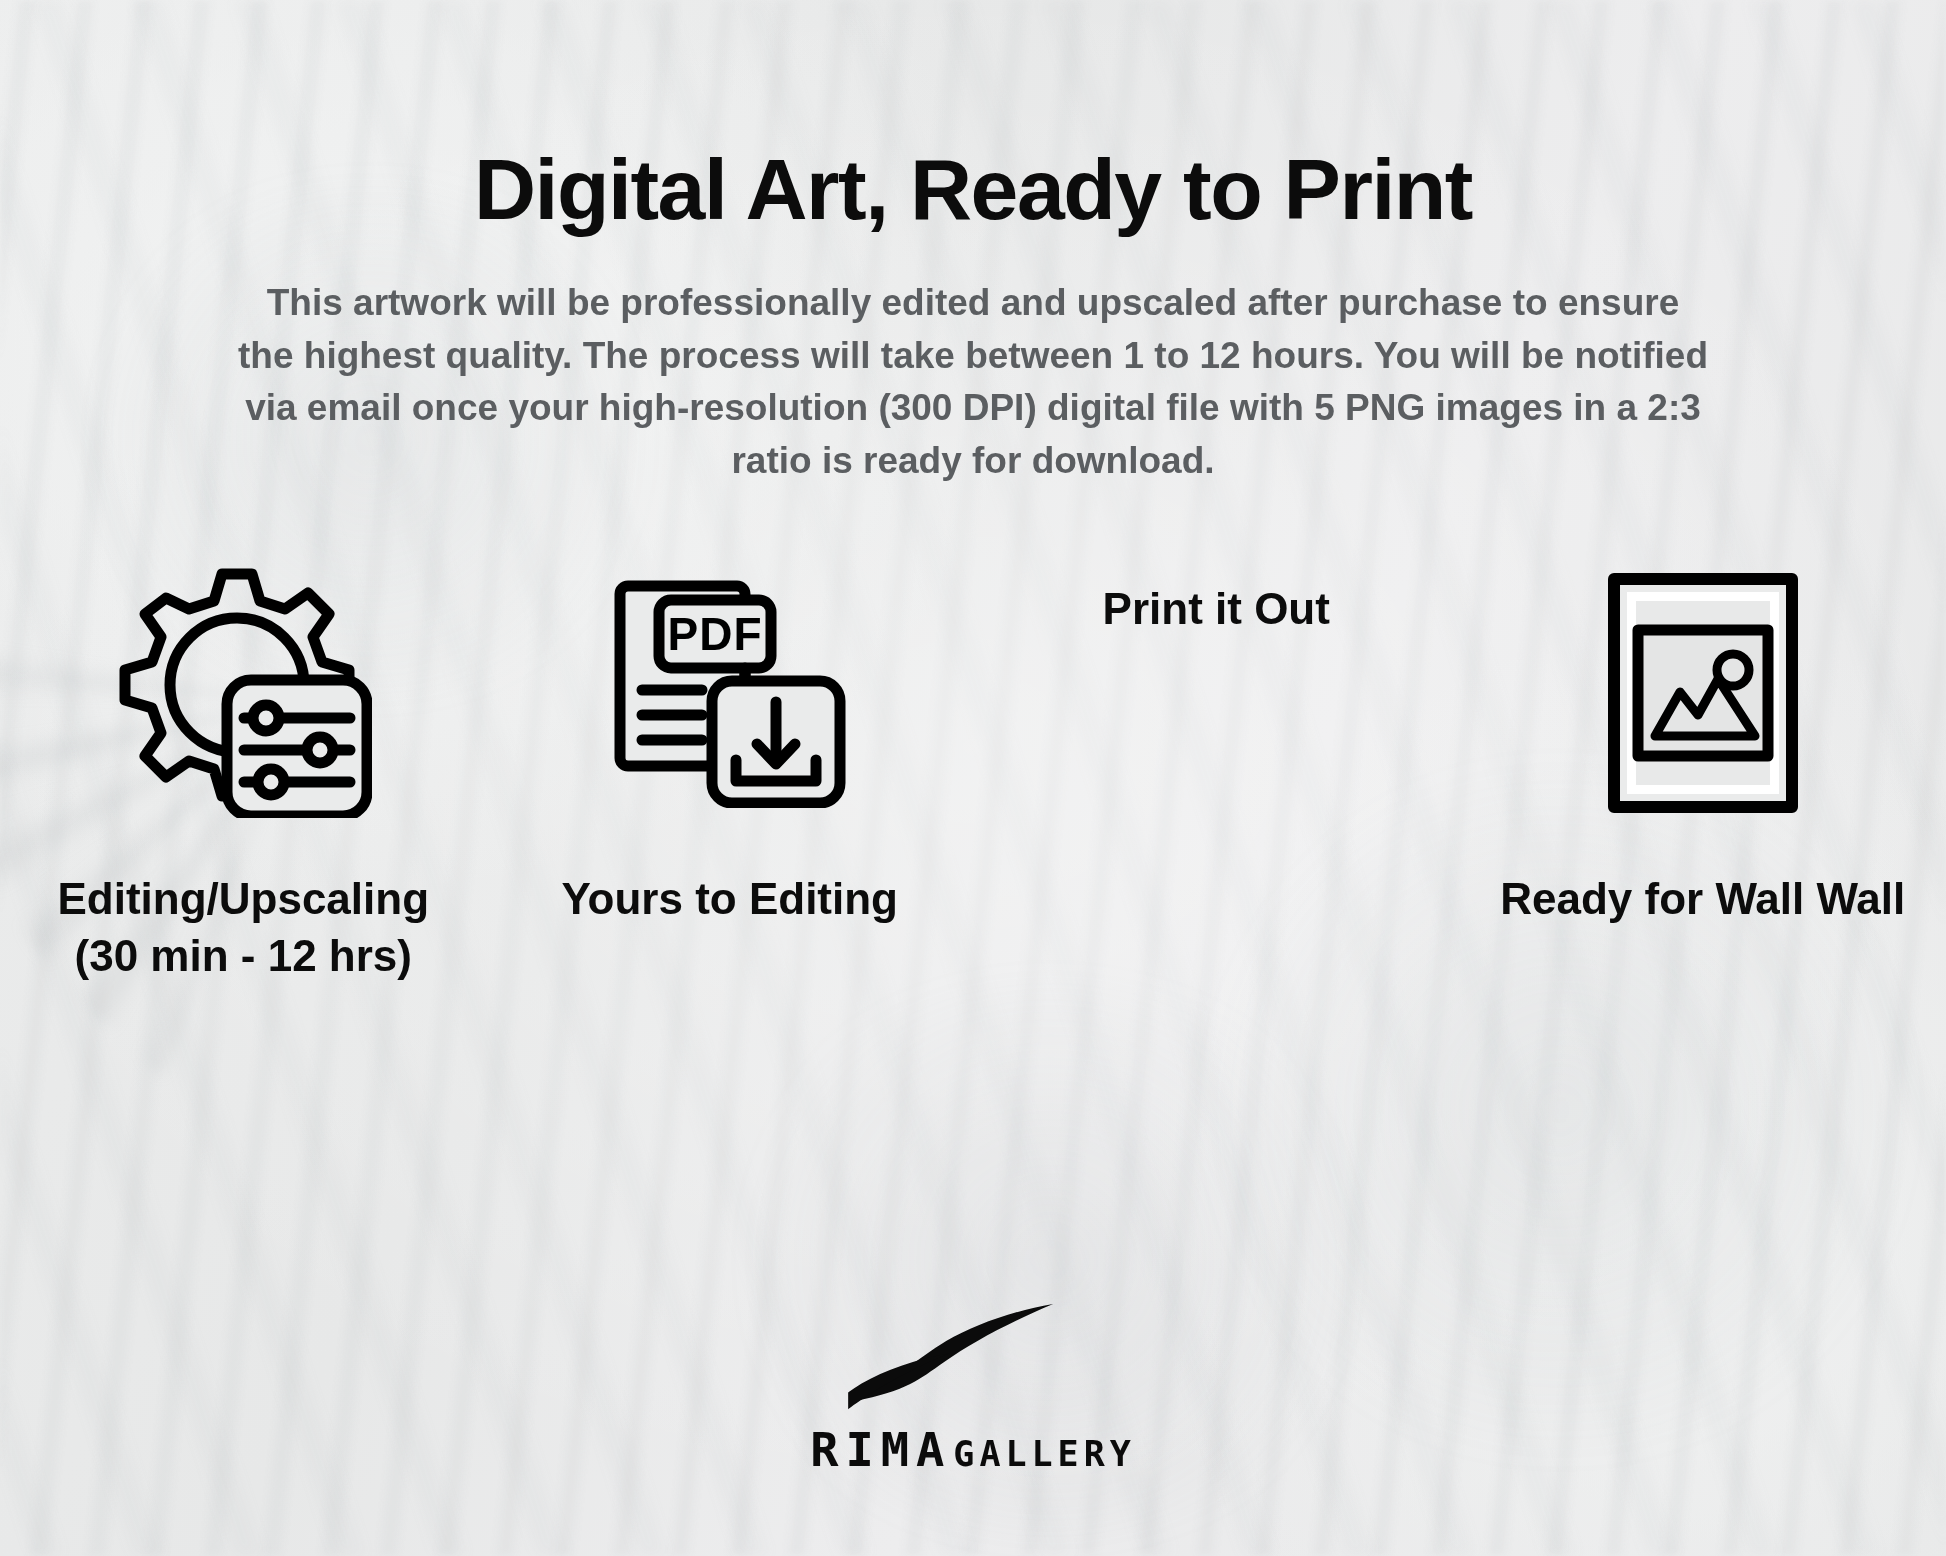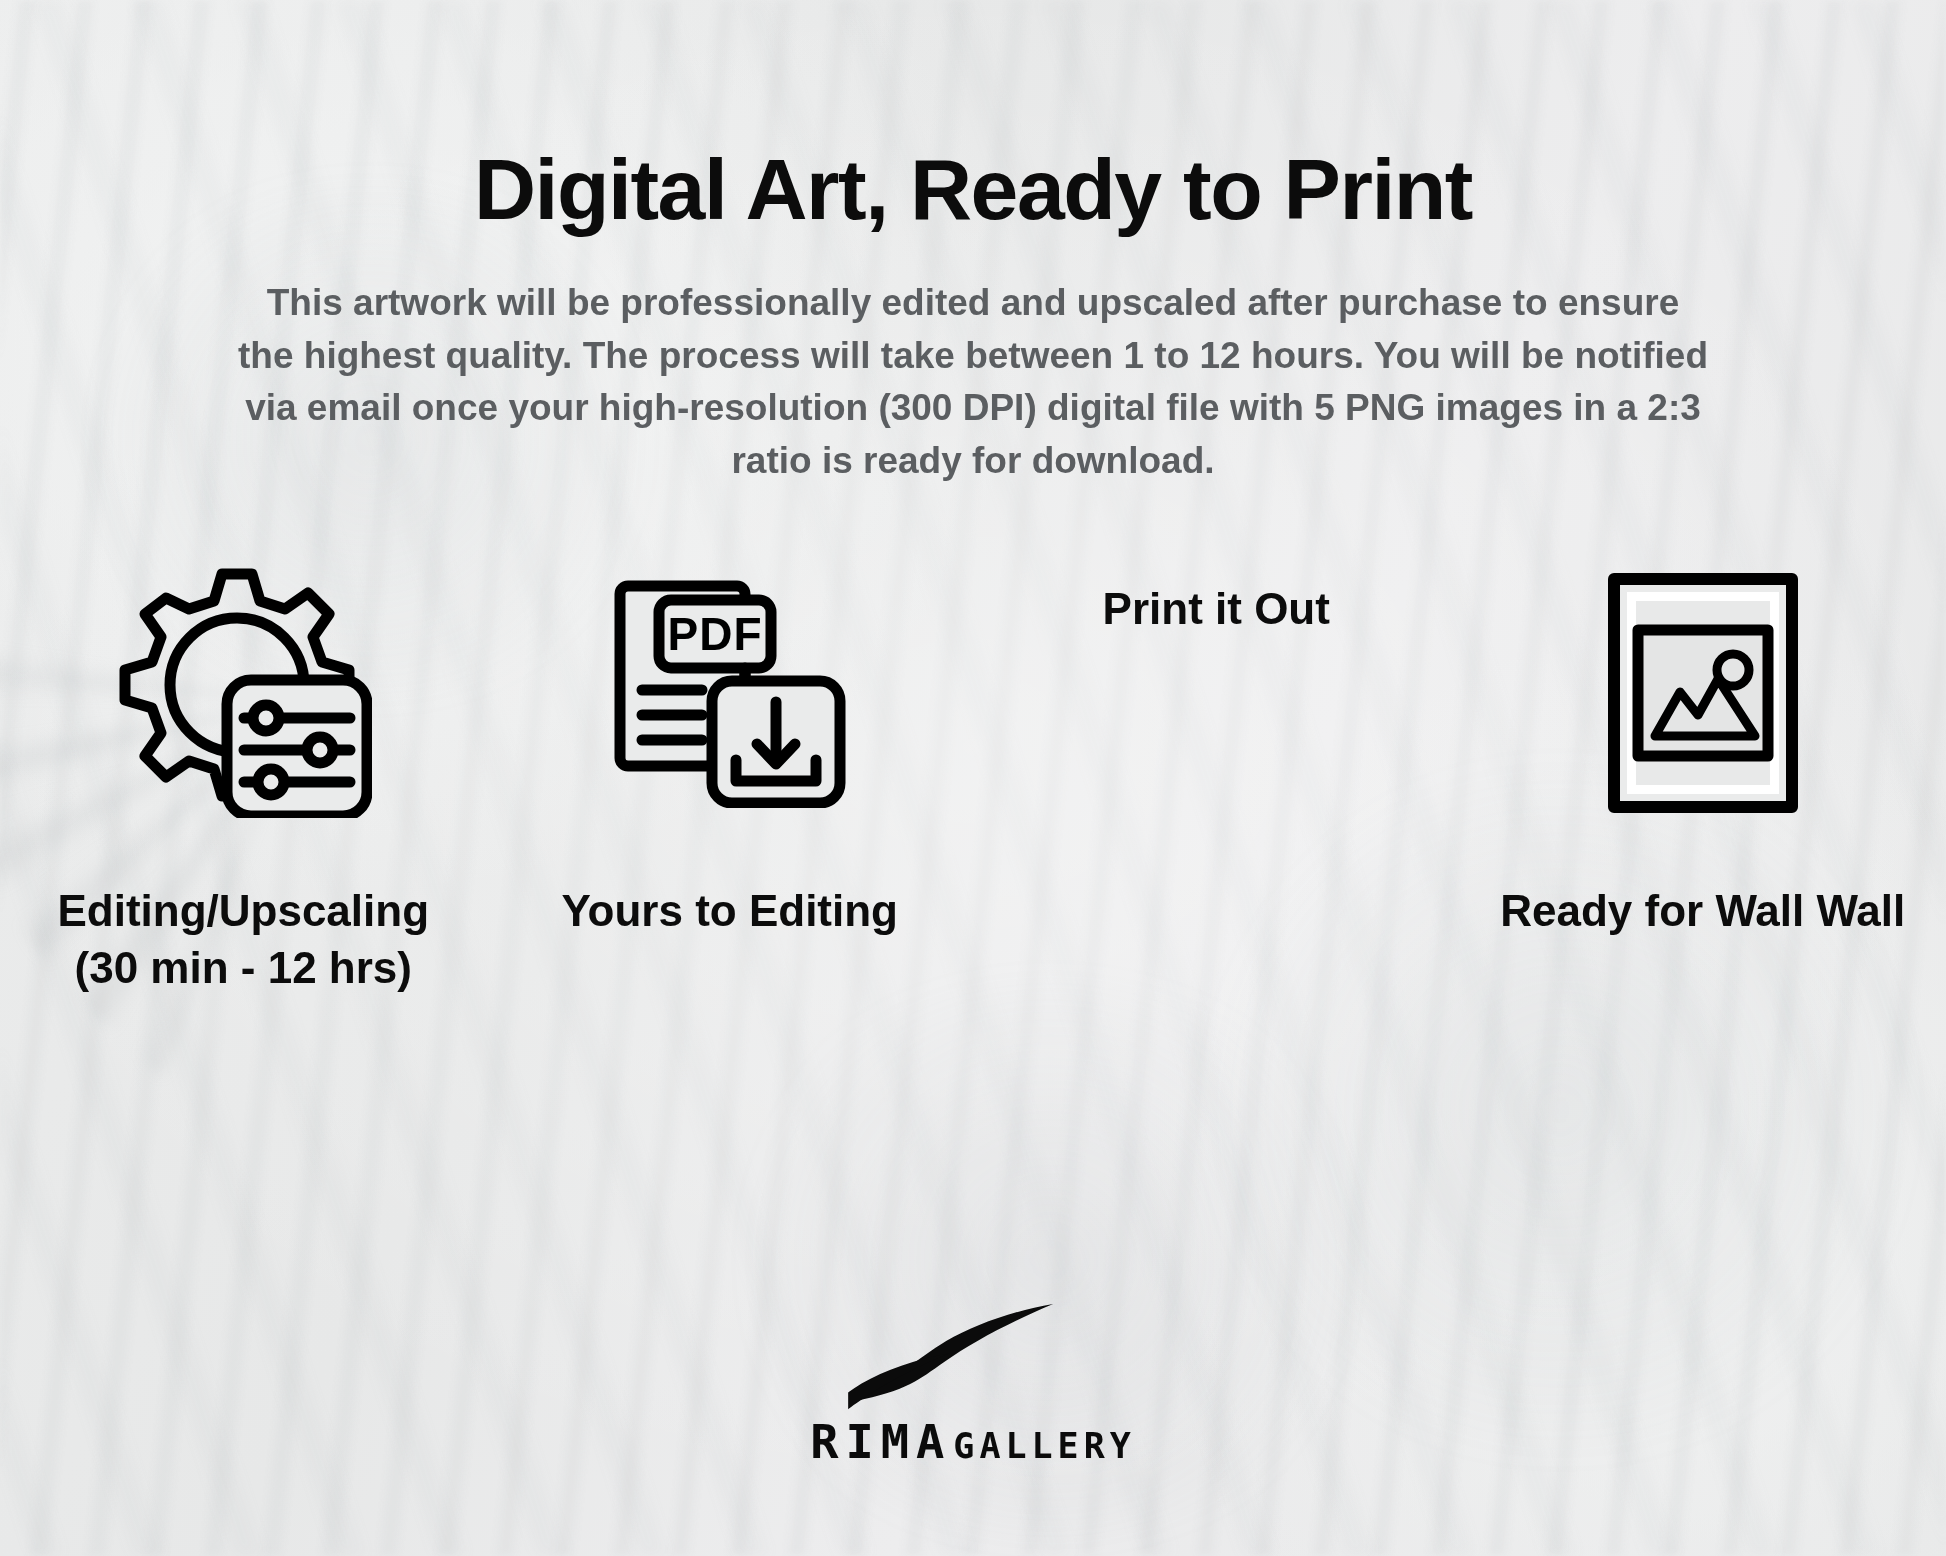--- a/index.html
+++ b/index.html
@@ -131,21 +131,20 @@
     top: 548px;
     left: 0;
     width: 1946px;
     display: flex;
   }
   .feature {
     flex: 1 1 0;
     display: flex;
     flex-direction: column;
     align-items: center;
-    gap: 12px;
   }
   .feature-icon {
     height: 290px;
     display: flex;
     align-items: center;
     justify-content: center;
   }
   .feature-label {
     margin-top: 32px;
     text-align: center;
@@ -160,20 +159,21 @@
   .logo-wrap {
     position: absolute;
     left: 50%;
     transform: translateX(-50%);
     top: 1288px;
     display: flex;
     flex-direction: column;
     align-items: center;
   }
   .logo-text {
+    margin-top: 8px;
     display: flex;
     align-items: baseline;
     color: #0b0b0b;
   }
   .logo-rima {
     font-size: 47px;
     font-weight: bold;
     letter-spacing: 7px;
     font-family: "DejaVu Sans Mono", monospace;
   }

